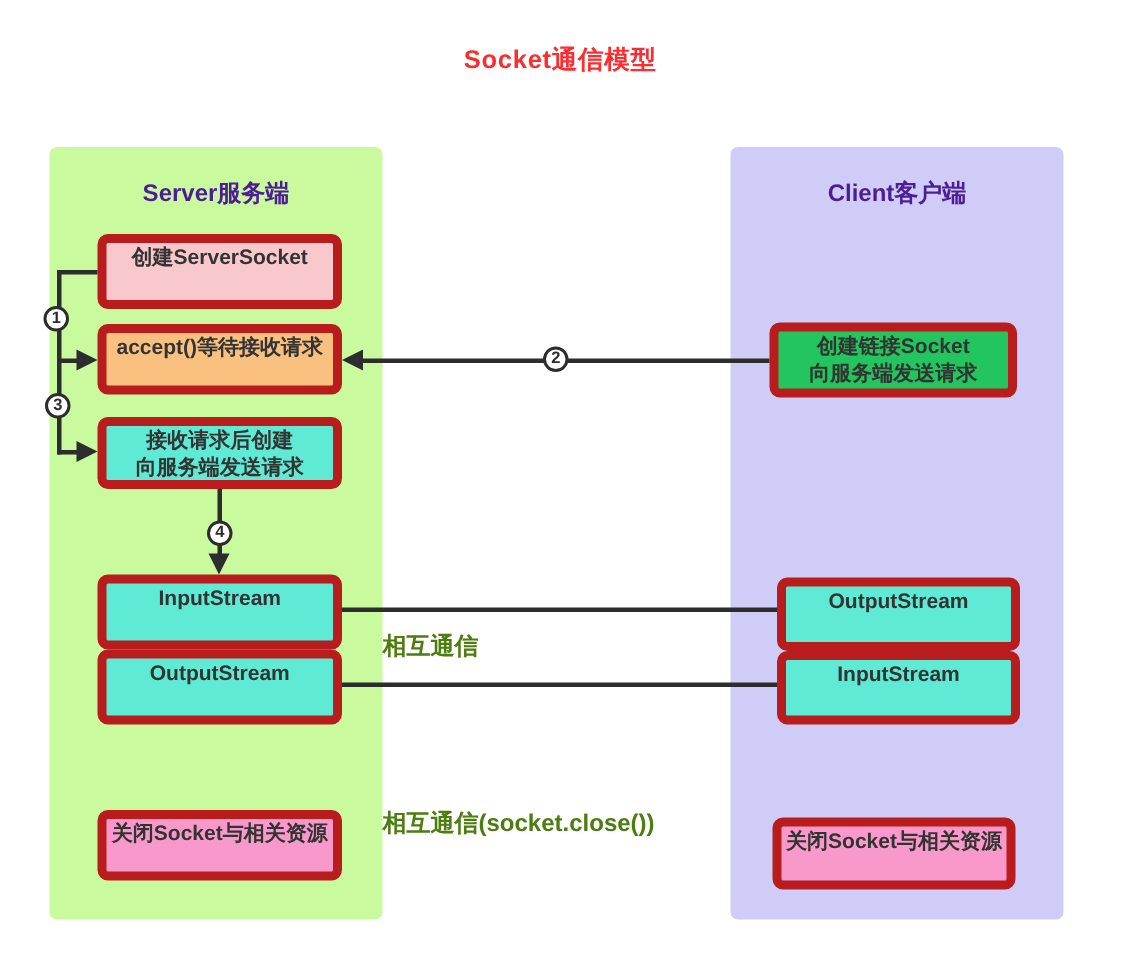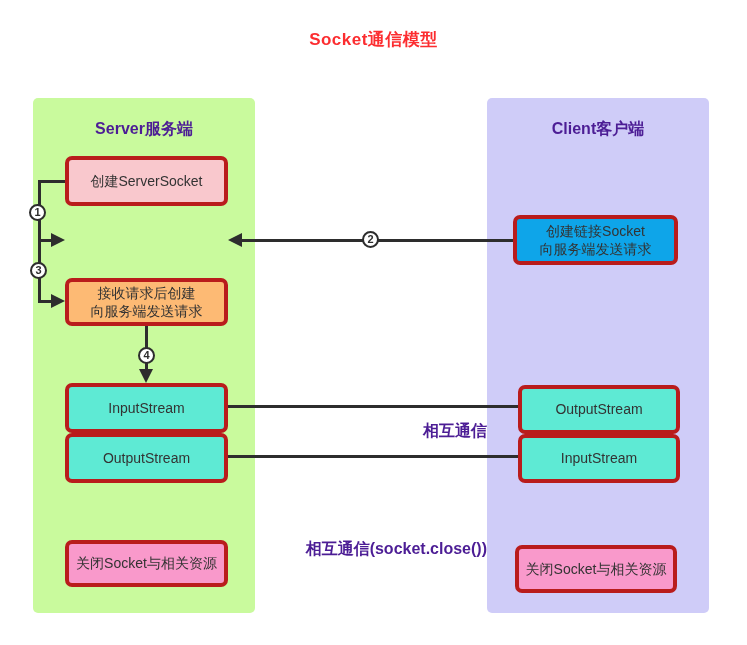--- a/index.html
+++ b/index.html
@@ -13,43 +13,43 @@
     color:#fc2d30;font-size:17px;font-weight:bold;letter-spacing:0.5px;
   }
   .panel{position:absolute;top:98px;width:222px;height:515px;border-radius:5px;}
   .panel.server{left:33px;background:#c9fa9d;}
   .panel.client{left:487px;background:#cfccf8;}
   .panel-header{
     position:absolute;left:0;top:21px;width:100%;text-align:center;
     color:#4c1d95;font-size:16px;font-weight:bold;
   }
   .node{
-    position:absolute;box-sizing:border-box;border:4px solid #b91c1c;border-radius:7px;
-    display:flex;flex-direction:column;align-items:center;justify-content:center;
-    color:#333333;font-size:14px;font-weight:normal;text-align:center;line-height:1.3;
+    position:absolute;box-sizing:border-box;border:6px solid #b91c1c;border-radius:7px;
+    display:flex;flex-direction:column;align-items:center;
+    color:#333333;font-size:14px;font-weight:bold;text-align:center;line-height:1.3;
   }
   .n-pink{background:#f9c8cd;}
   .n-orange{background:#f9c080;}
-  .n-yellow{background:#fdba74;}
+  .n-yellow{background:#5eead4;}
   .n-blue{background:#5eead4;}
-  .n-green{background:#0ea5e9;}
+  .n-green{background:#22c55e;}
   .n-hotpink{background:#f999cb;margin-top:20px;}
   .line{position:absolute;background:#2d2d2d;}
   .arrow-right{position:absolute;width:0;height:0;border-left:14px solid #2d2d2d;border-top:7px solid transparent;border-bottom:7px solid transparent;}
   .arrow-left{position:absolute;width:0;height:0;border-right:14px solid #2d2d2d;border-top:7px solid transparent;border-bottom:7px solid transparent;}
   .arrow-down{position:absolute;width:0;height:0;border-top:14px solid #2d2d2d;border-left:7px solid transparent;border-right:7px solid transparent;}
   .step{
     position:absolute;width:17px;height:17px;border-radius:50%;background:#ffffff;
     border:2px solid #2d2d2d;box-sizing:border-box;z-index:5;
     display:flex;align-items:center;justify-content:center;
     font-size:11px;font-weight:bold;color:#2d2d2d;line-height:1;
   }
   .red-label{
-    position:absolute;left:255px;width:232px;text-align:right;
-    color:#4c1d95;font-size:16px;font-weight:bold;
+    position:absolute;left:255px;width:232px;text-align:left;
+    color:#4d7c0f;font-size:16px;font-weight:bold;
   }
 </style>
 </head>
 <body>
 
 <div id="canvas">
 
   <div class="title">Socket通信模型</div>
 
   <div class="panel server">
@@ -57,20 +57,23 @@
   </div>
 
   <div class="panel client">
     <div class="panel-header">Client客户端</div>
   </div>
 
   <div class="node n-pink" style="left:65px;top:156px;width:163px;height:50px;">
     <span>创建ServerSocket</span>
   </div>
 
+  <div class="node n-orange" style="left:65px;top:216px;width:163px;height:47px;">
+    <span>accept()等待接收请求</span>
+  </div>
 
   <div class="node n-yellow" style="left:65px;top:278px;width:163px;height:48px;">
     <span>接收请求后创建</span>
     <span>向服务端发送请求</span>
   </div>
 
   <div class="node n-blue" style="left:65px;top:383px;width:163px;height:50px;">
     <span>InputStream</span>
   </div>
 

